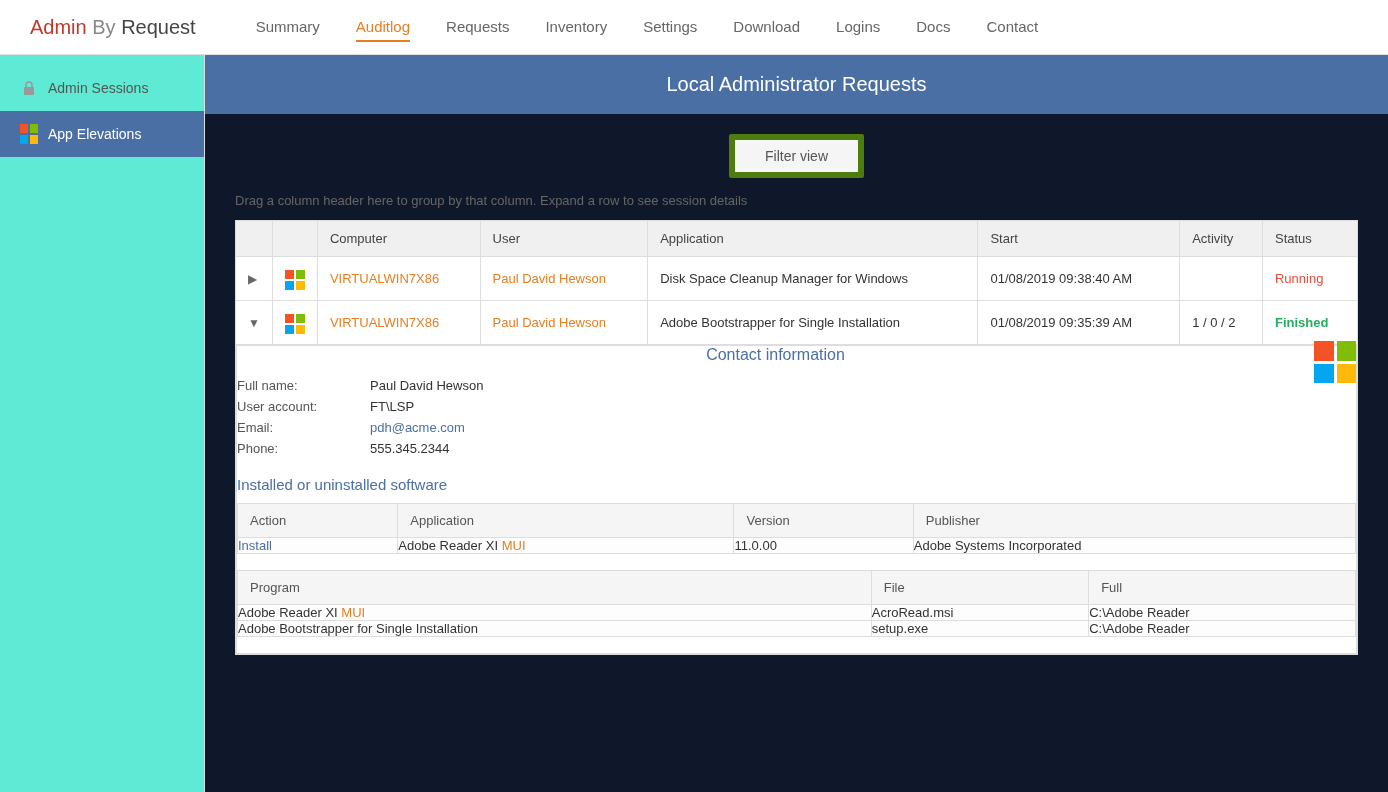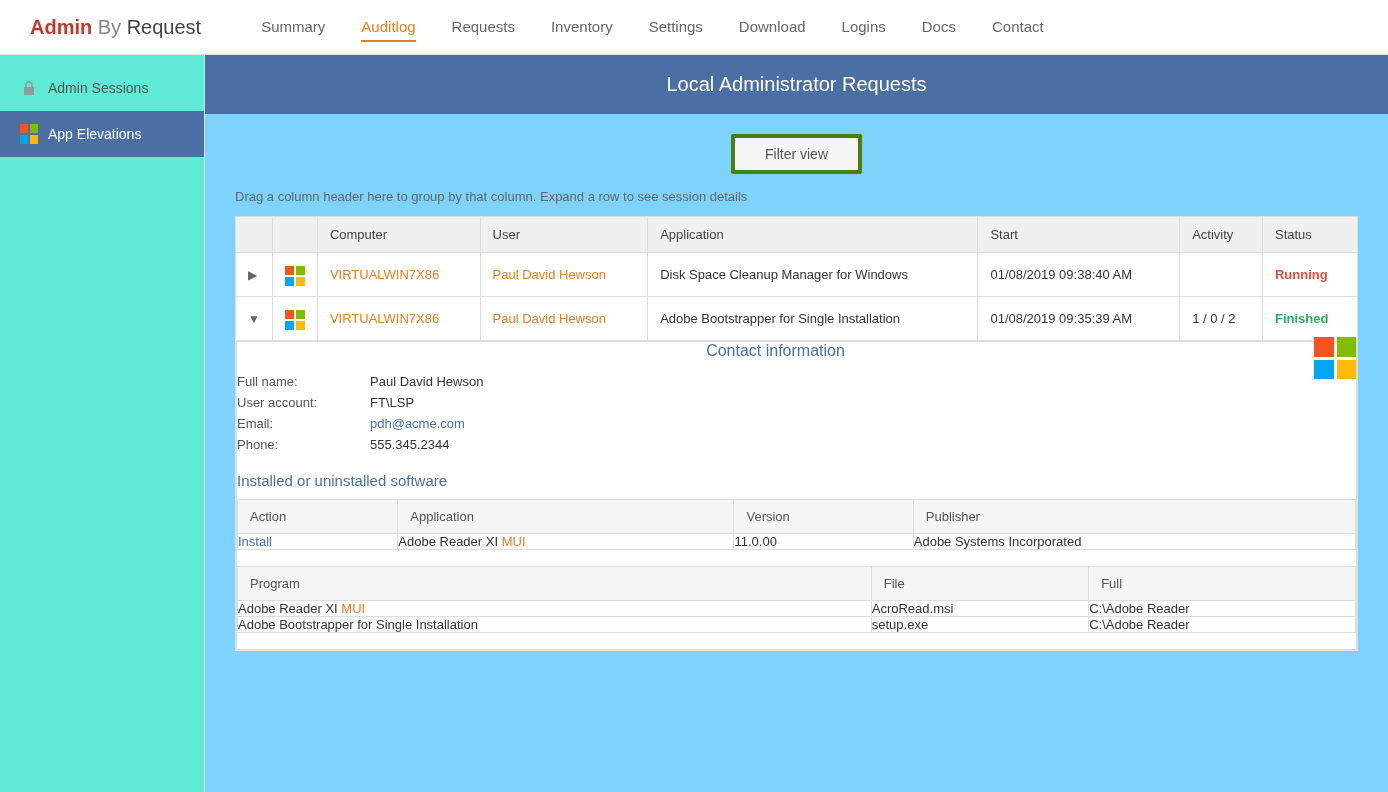--- a/index.html
+++ b/index.html
@@ -12,21 +12,21 @@
       align-items: center;
       padding: 0 30px;
       height: 55px;
       border-bottom: 1px solid #e0e0e0;
     }
     .logo {
       font-size: 20px;
       margin-right: 60px;
       white-space: nowrap;
     }
-    .logo-admin { color: #c0392b; font-weight: 700; }
+    .logo-admin { color: #c0392b; font-weight: 400; }
     .logo-by { color: #888; font-weight: 300; }
     .logo-request { color: #444; font-weight: 400; }
     .nav-links { display: flex; gap: 36px; justify-content: flex-end; }
     .nav-link {
       color: #666;
       text-decoration: none;
       font-size: 15px;
       cursor: pointer;
       padding: 5px 0;
     }
@@ -59,39 +59,39 @@
     .sidebar-icon {
       width: 18px;
       height: 18px;
       display: flex;
       align-items: center;
       justify-content: center;
       flex-shrink: 0;
     }
 
     
-    .main { flex: 1; overflow-y: auto; background: #7dd3fc; }
+    .main { flex: 1; overflow-y: auto; background: #0f172a; }
 
     
     .page-header {
       background: #4a6fa5;
       color: #fff;
       text-align: center;
       padding: 18px;
       font-size: 20px;
       font-weight: 400;
     }
 
     
     .content { padding: 20px 30px; }
 
     .filter-bar { text-align: center; margin-bottom: 15px; }
     .filter-btn {
       background: #f5f5f5;
-      border: 4px solid #4d7c0f;
+      border: 6px solid #4d7c0f;
       padding: 8px 30px;
       cursor: pointer;
       font-size: 14px;
       color: #555;
       border-radius: 2px;
     }
 
     .hint-text { color: #666; font-size: 13px; margin-bottom: 12px; }
 
     
@@ -114,21 +114,21 @@
       border: 1px solid #ddd;
       padding: 10px 12px;
       font-size: 13px;
     }
 
     .expand-col { width: 30px; }
     .icon-col { width: 40px; }
 
     .computer-link { color: #e67e22; text-decoration: none; cursor: pointer; }
     .user-link { color: #e67e22; text-decoration: none; cursor: pointer; }
-    .status-running { color: #e74c3c; font-weight: 700; }
+    .status-running { color: #e74c3c; font-weight: 400; }
     .status-finished { color: #27ae60; font-weight: 600; }
 
     .expand-arrow {
       display: inline-block;
       cursor: pointer;
       color: #666;
       font-size: 12px;
       user-select: none;
     }
 

